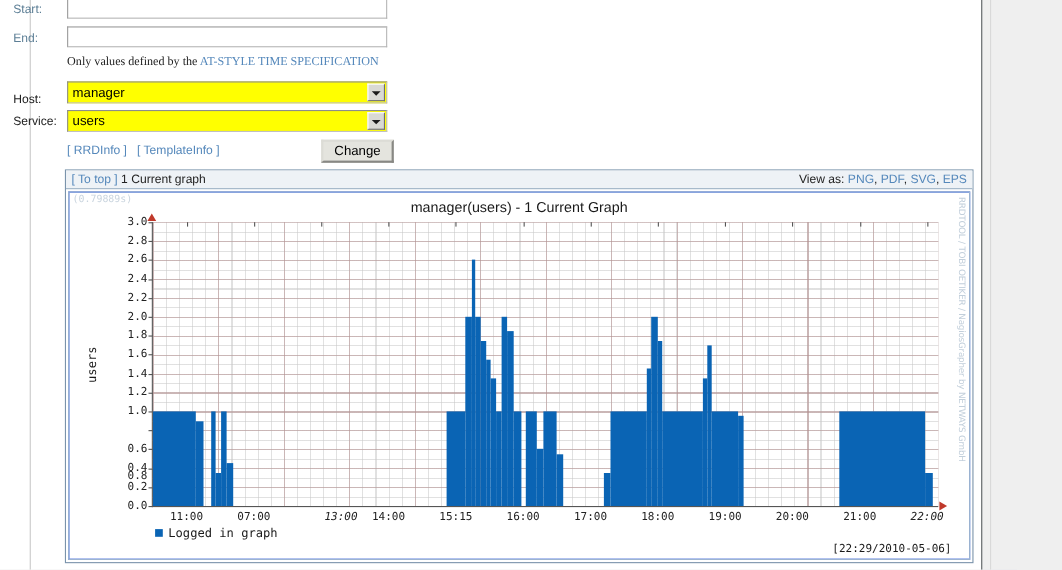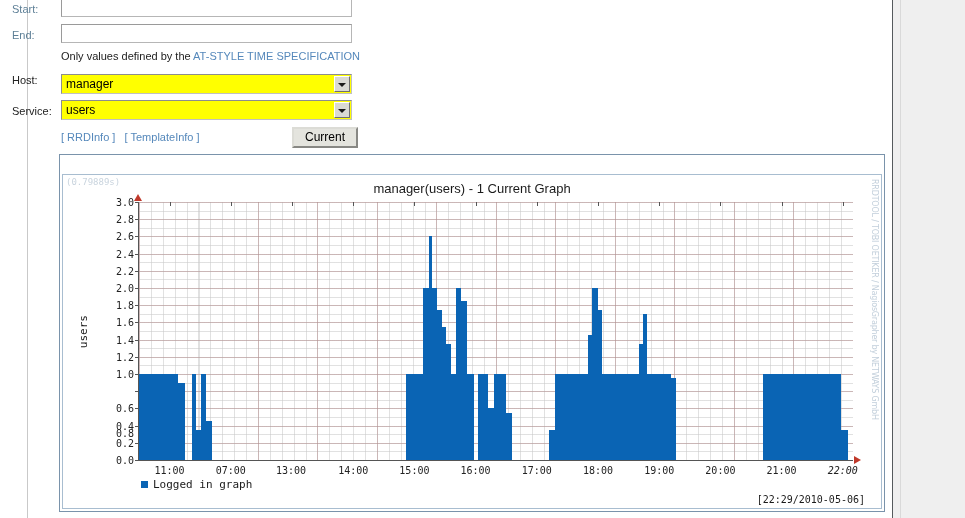--- a/index.html
+++ b/index.html
@@ -377,26 +377,26 @@
   <div id="right-gutter"></div>
 
   <div>
 
     <span class="form-label lbl-muted" style="left:12px; top:3px;">Start:</span>
     <input class="text-input" type="text" style="left: 61px; top: -2px; width: 291px;" value="" placeholder="">
 
     <span class="form-label lbl-muted" style="left:12px; top:29px;">End:</span>
     <input class="text-input" type="text" style="left: 61px; top: 24px; width: 291px;" value="" placeholder="">
 
-    <div class="note" style="left:61px; top:50px;">
+    <div class="note" style="left:61px; top:50px;font-family:Liberation Serif, serif;">
       <span>Only values defined by the</span>
       <a class="link" href="#">AT-STYLE TIME SPECIFICATION</a>
     </div>
 
-    <span class="form-label lbl-dark" style="left:12px; top:74px;">Host:</span>
+    <span class="form-label lbl-dark" style="left:12px; top:85px;">Host:</span>
     <div class="select-wrap" style="left:61px; top:74px; width:291px;">
       <span class="select-value">manager</span>
       <span class="select-arrow">
           <i></i>
         </span>
     </div>
 
     <span class="form-label lbl-dark" style="left:12px; top:105px;">Service:</span>
     <div class="select-wrap" style="left:61px; top:100px; width:291px;">
       <span class="select-value">users</span>
@@ -404,25 +404,38 @@
           <i></i>
         </span>
     </div>
 
     <div class="info-links" style="left:61px; top:131px;">
       <a class="link" href="#">[ RRDInfo ]</a>
       &nbsp;
       <a class="link" href="#">[ TemplateInfo ]</a>
     </div>
 
-    <div class="btn" style="left:292px; top:127px; width:66px; height:21px;">Current</div>
+    <div class="btn" style="left:292px; top:127px; width:66px; height:21px;">Change</div>
   </div>
 
   <div id="graph-panel">
 
+    <div id="graph-header">
+      <span class="ttl">
+        <a class="link" href="#">[ To top ]</a>
+        <span>1 Current graph</span>
+      </span>
+      <span class="viewas">
+        <span>View as:</span>
+        <a class="link" href="#">PNG</a>,
+        <a class="link" href="#">PDF</a>,
+        <a class="link" href="#">SVG</a>,
+        <a class="link" href="#">EPS</a>
+      </span>
+    </div>
 
     <div id="rrd-img">
       <div id="rrd-inner">
 
         <div id="render-time">(0.79889s)</div>
 
         <div id="rrd-title">manager(users) - 1 Current Graph</div>
 
         <div id="rrd-watermark">RRDTOOL / TOBI OETIKER / NagiosGrapher by NETWAYS GmbH</div>
 
@@ -498,25 +511,25 @@
               <div class="ytick" style="top: 17.2px;">2.8</div>
               <div class="ytickmark" style="top: 17.2px;"></div>
               <div class="ytick" style="top: 0px;">3.0</div>
               <div class="ytickmark" style="top: 0px;"></div>
             </div>
           <div id="x-axis-ticks">
               <div class="xtick" style="left: 30.6px;">11:00</div>
               <div class="xtickmark" style="left: 30.6px;"></div>
               <div class="xtick" style="left: 91.8px;">07:00</div>
               <div class="xtickmark" style="left: 91.8px;"></div>
-              <div class="xtick" style="left: 152px;">13:00</div>
+              <div class="xtick" style="left: 171px; font-style: italic;">13:00</div>
               <div class="xtickmark" style="left: 153px;"></div>
               <div class="xtick" style="left: 214.2px;">14:00</div>
               <div class="xtickmark" style="left: 214.2px;"></div>
-              <div class="xtick" style="left: 275.4px;">15:00</div>
+              <div class="xtick" style="left: 275.4px;">15:15</div>
               <div class="xtickmark" style="left: 275.4px;"></div>
               <div class="xtick" style="left: 336.6px;">16:00</div>
               <div class="xtickmark" style="left: 336.6px;"></div>
               <div class="xtick" style="left: 397.8px;">17:00</div>
               <div class="xtickmark" style="left: 397.8px;"></div>
               <div class="xtick" style="left: 459px;">18:00</div>
               <div class="xtickmark" style="left: 459px;"></div>
               <div class="xtick" style="left: 520.2px;">19:00</div>
               <div class="xtickmark" style="left: 520.2px;"></div>
               <div class="xtick" style="left: 581.4px;">20:00</div>

